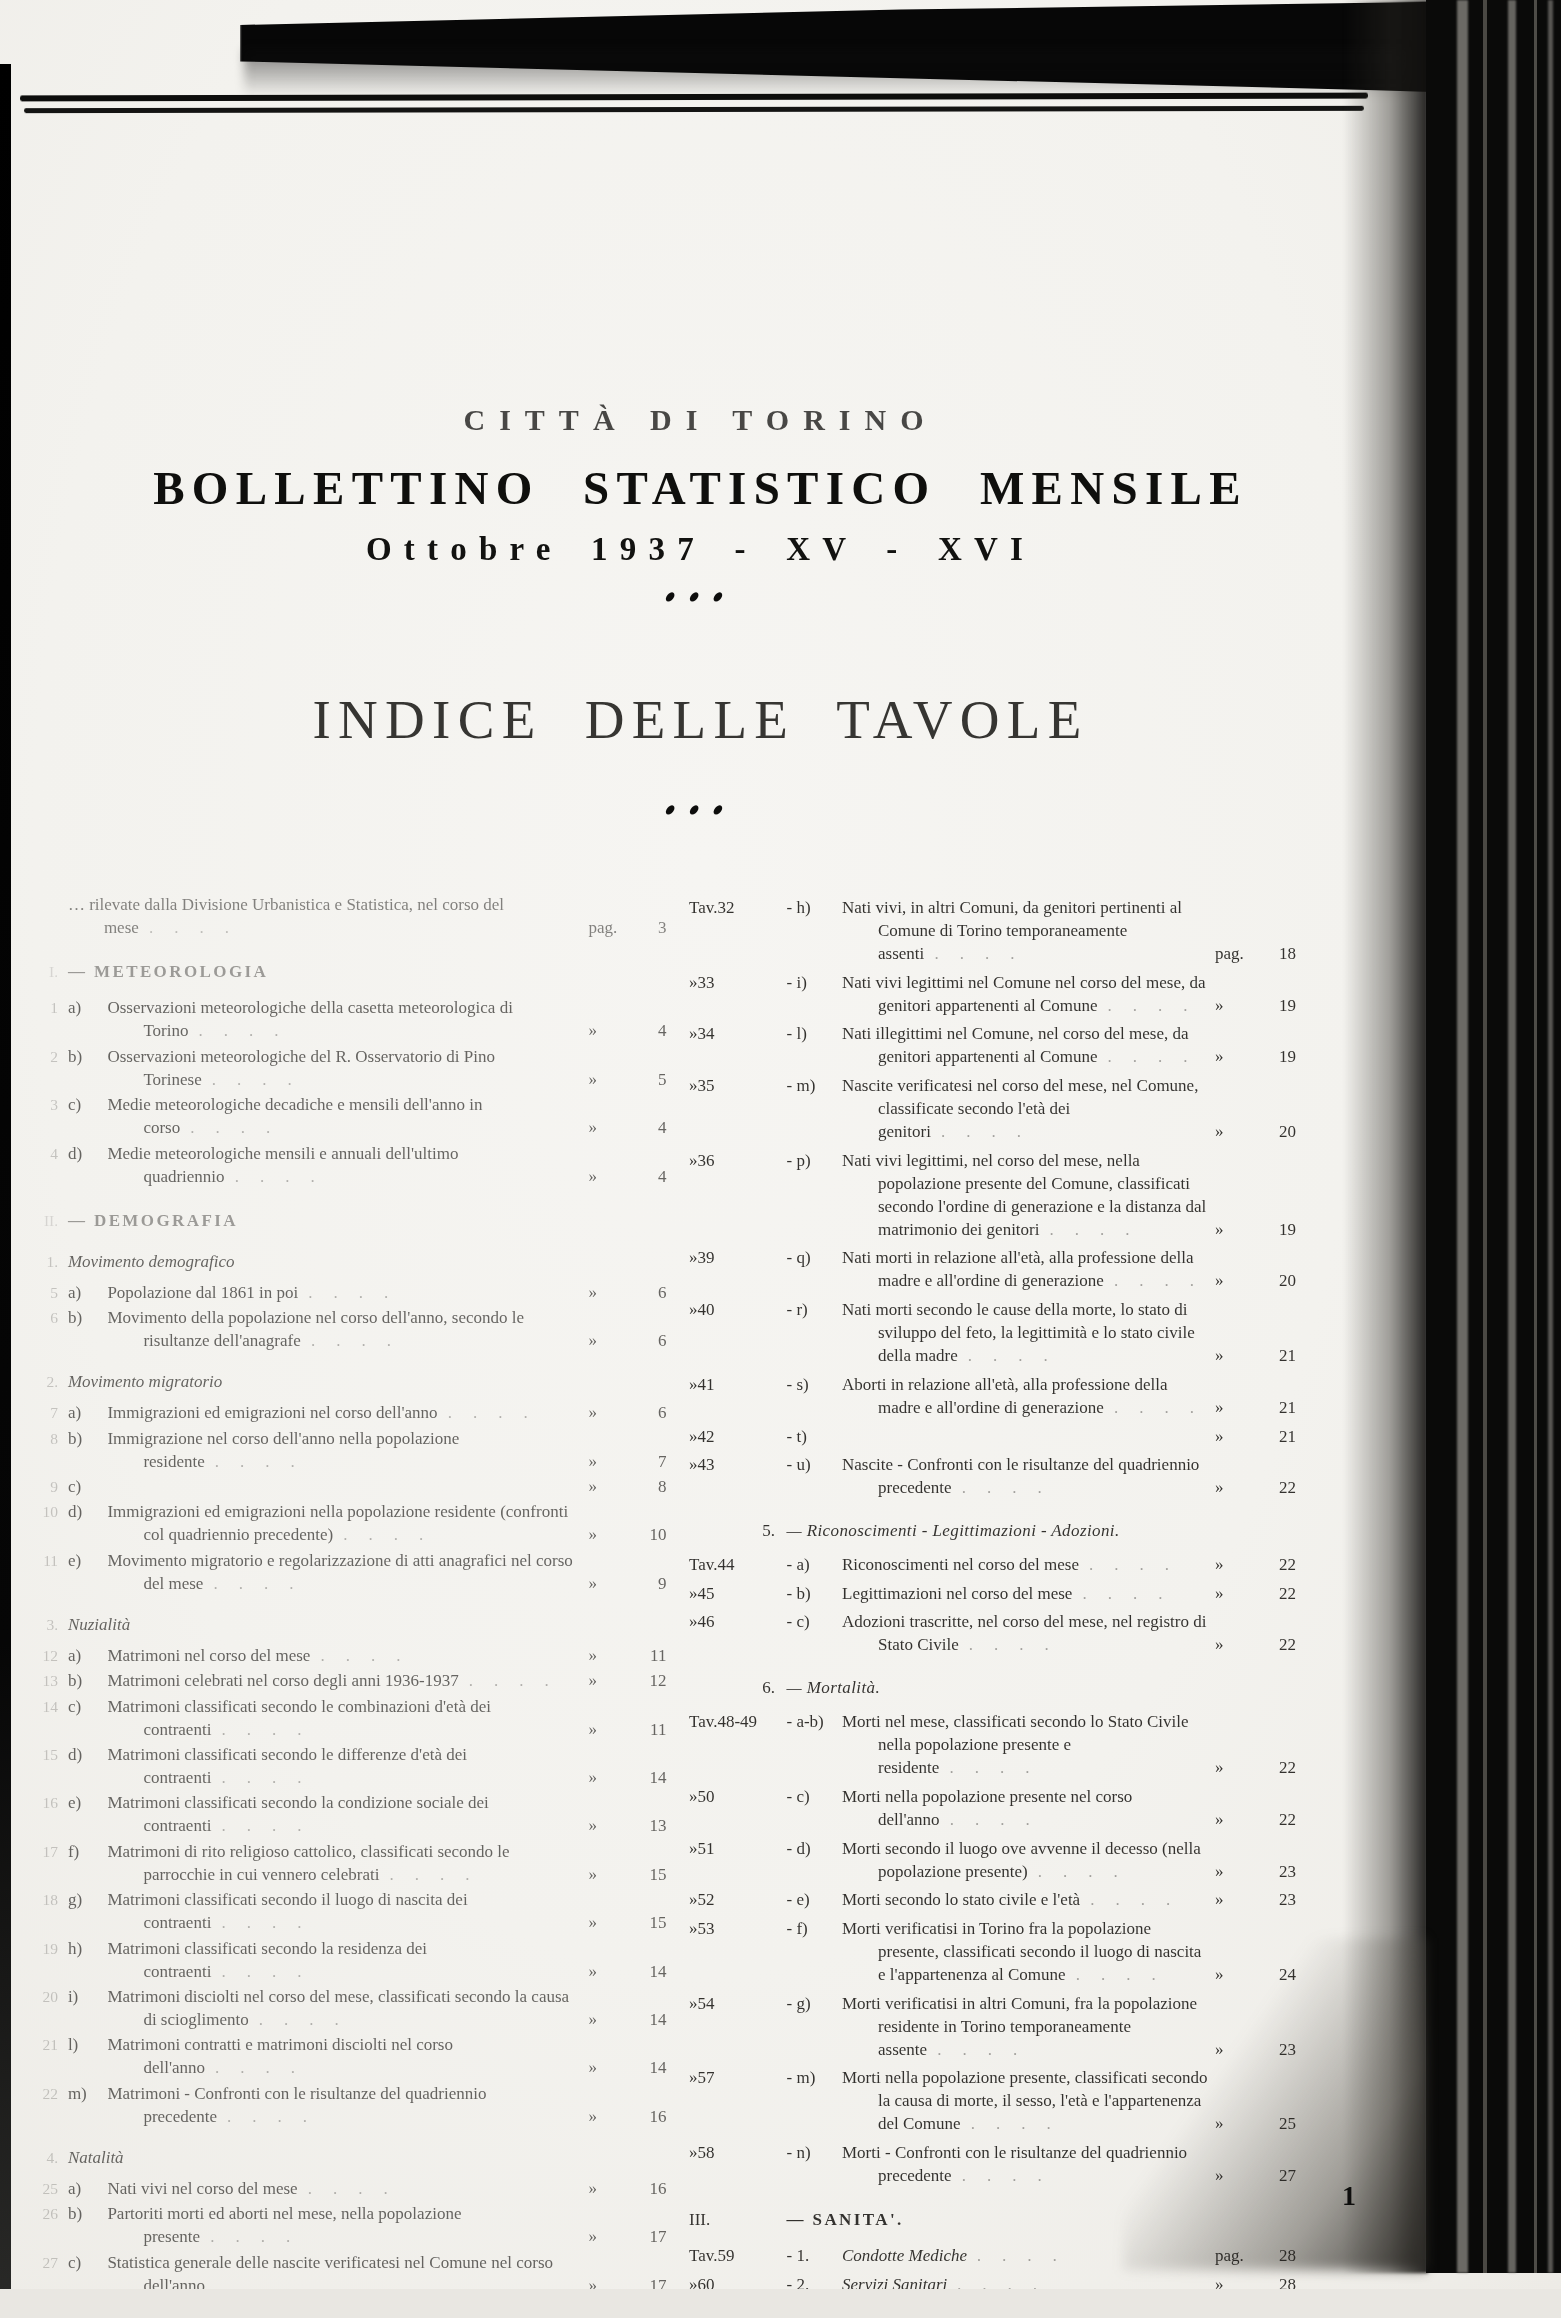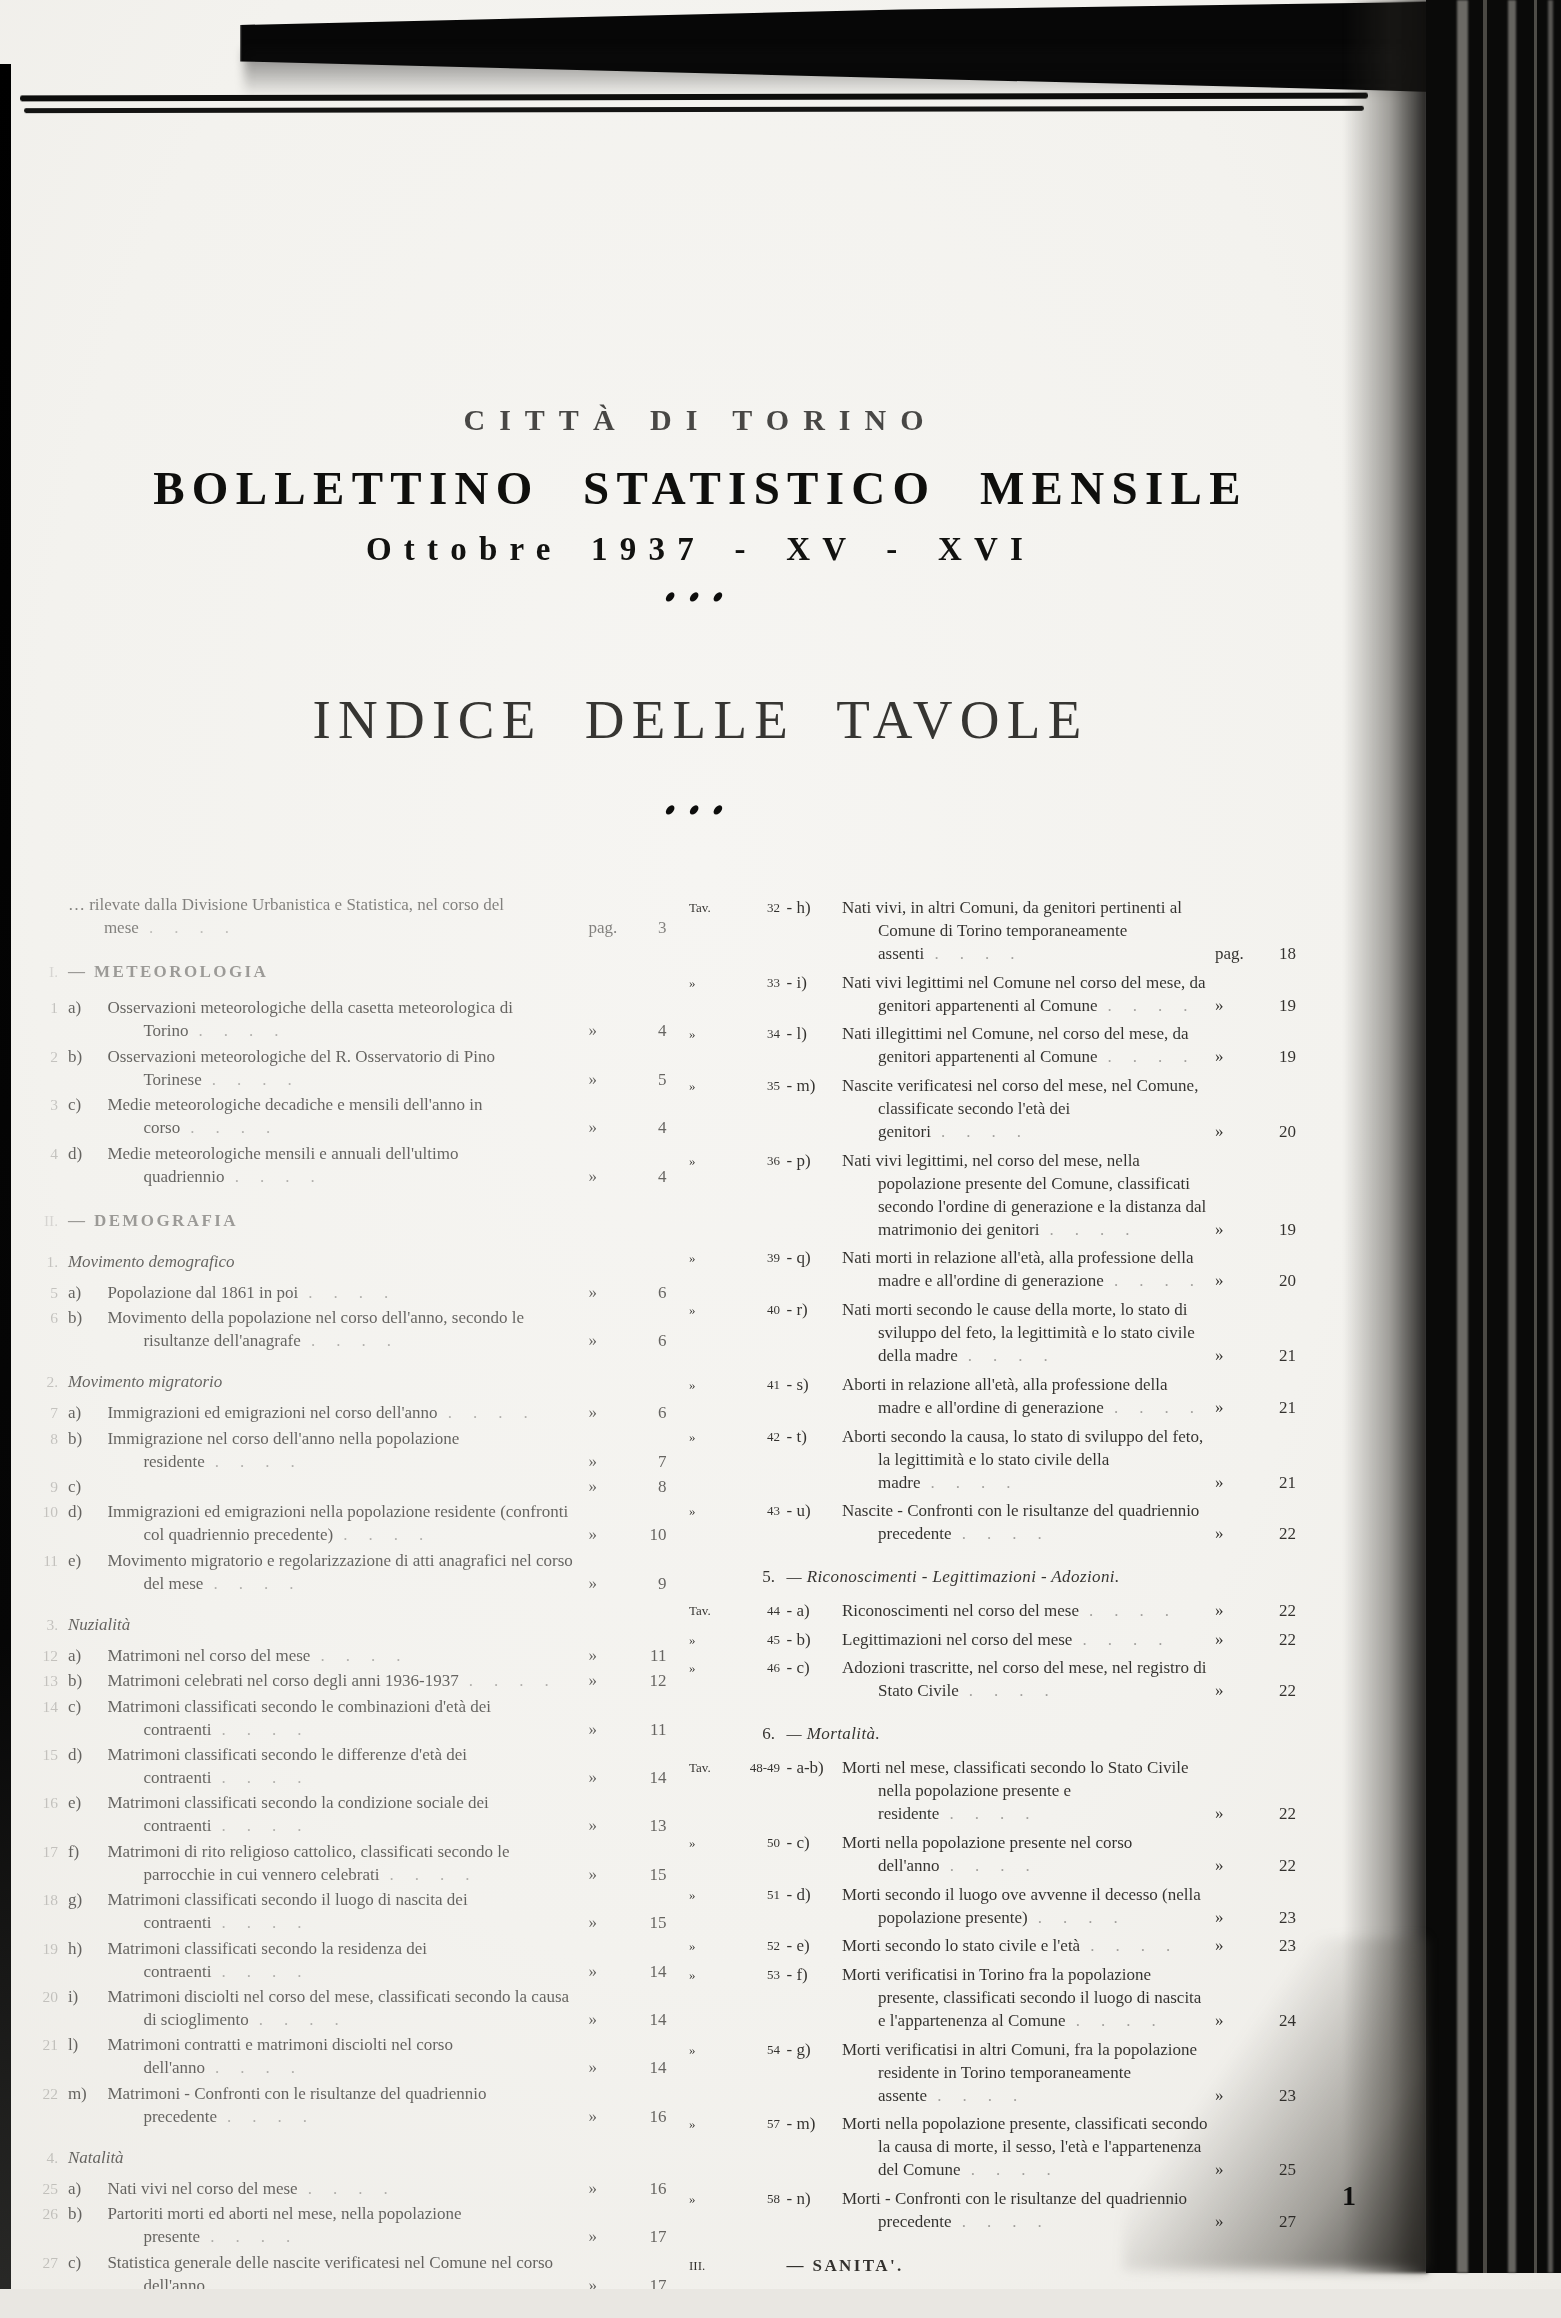--- a/index.html
+++ b/index.html
@@ -41,21 +41,21 @@
   #indice{top:688px;font-size:55px;font-weight:500;letter-spacing:7.3px;word-spacing:21px;color:#1a1916;opacity:.87;filter:blur(0.4px);}
   #orn2{top:799px;}
   
   .col{position:absolute;z-index:2;font-size:17px;line-height:23px;}
   #colL{left:24.4px;top:891px;width:642px;color:#353330;opacity:.74;filter:blur(0.3px);}
   #colR{left:689px;top:896px;width:607px;color:#1f1d1a;opacity:.9;filter:blur(0.2px);}
   .e,.h{display:grid;column-gap:6.5px;align-items:start;}
   #colL .e,#colL .h{grid-template-columns:37px 33px 1fr 78px;margin:2.4px 0;}
   #colR .e,#colR .h{grid-template-columns:91px 49px 1fr 81px;margin:0 0 5.7px 0;}
   .mno{grid-column:1;text-align:right;padding-right:3.3px;opacity:.33;font-size:15.5px;}
-  .tav{grid-column:1;display:flex;justify-content:space-between;font-size:13px;}
+  .tav{grid-column:1;display:flex;justify-content:flex-start;font-size:17px;}
   .ltr{grid-column:2;}
   .txt{grid-column:3;padding-left:36px;text-indent:-36px;}
   .txt2{grid-column:2 / span 2;padding-left:36px;text-indent:-36px;}
   .pg{grid-column:4;align-self:end;display:flex;justify-content:space-between;}
   .e .txt::after,.e .txt2::after{content:"\00a0\00a0.\00a0\00a0\00a0\00a0.\00a0\00a0\00a0\00a0.\00a0\00a0\00a0\00a0.";
       color:#3f3d39;opacity:.5;letter-spacing:0.8px;}
   .sec{margin:21px 0 13px 0 !important;}
   .sec .sectitle{grid-column:2 / span 3;font-weight:600;letter-spacing:2.4px;}
   #colR .sec .sectitle{grid-column:2 / span 3;}
   #colL .sec{opacity:.62;}
@@ -454,21 +454,20 @@
           <span class="pmk">»</span>
           <span class="pnum">21</span>
         </span>
       </div>
       <div class="e">
         <span class="tav">
           <span class="tmk">»</span>
           <span class="tnum">42</span>
         </span>
         <span class="ltr">- t)</span>
-        <span class="txt">Aborti secondo la causa, lo stato di sviluppo del feto, la legittimità e lo stato civile della madre</span>
         <span class="pg">
           <span class="pmk">»</span>
           <span class="pnum">21</span>
         </span>
       </div>
       <div class="e">
         <span class="tav">
           <span class="tmk">»</span>
           <span class="tnum">43</span>
         </span>

